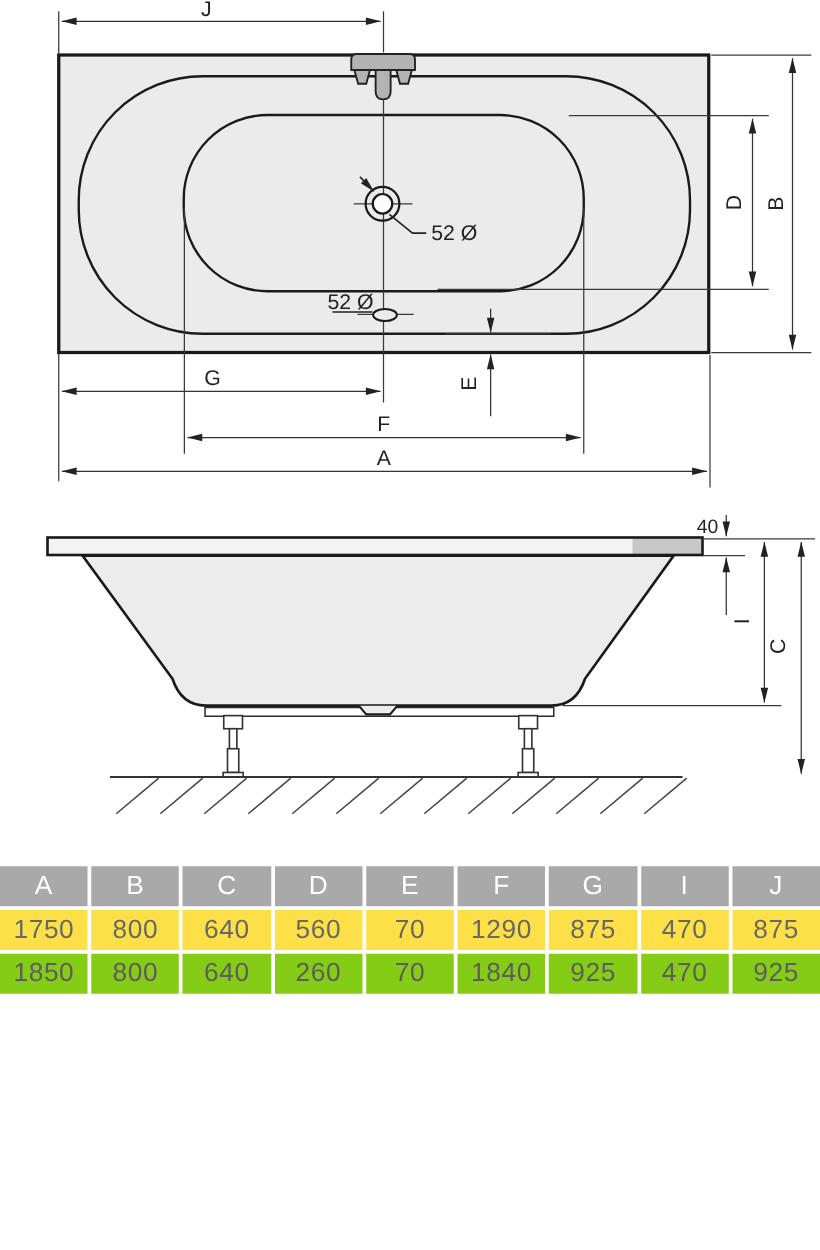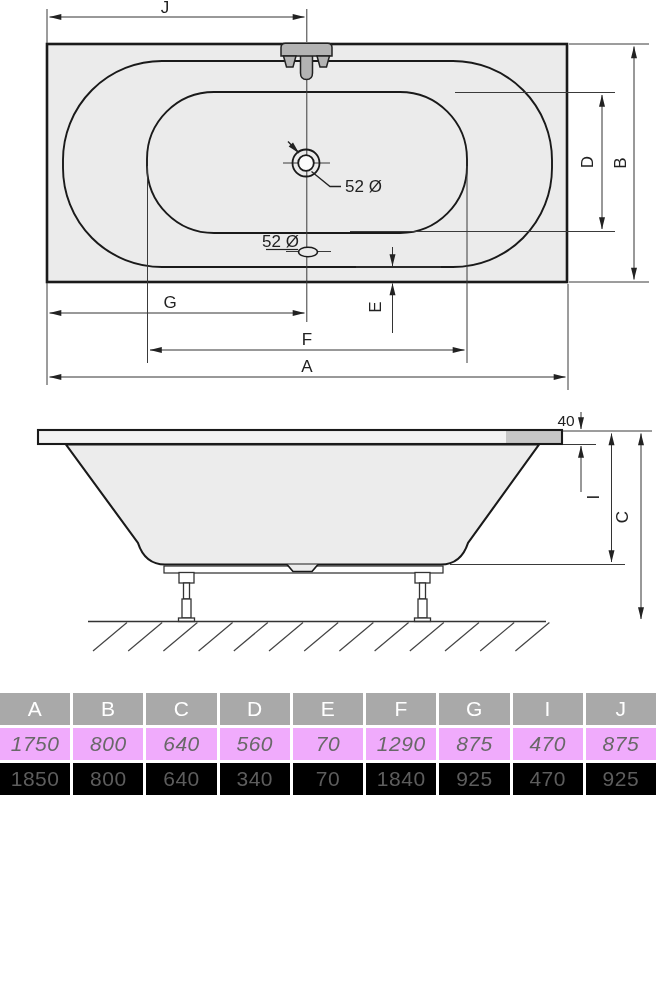--- a/index.html
+++ b/index.html
@@ -7,22 +7,22 @@
   #drawing{position:absolute;top:0;left:0;}
   .dimline{stroke:#333;stroke-width:1;fill:none;}
   .extline{stroke:#3a3a3a;stroke-width:1;fill:none;}
   .outline{stroke:#1a1a1a;fill:none;}
   .dimtext{font-family:"Liberation Sans",sans-serif;font-size:17px;fill:#222;}
   .smalltext{font-family:"Liberation Sans",sans-serif;font-size:15.5px;fill:#222;}
   #spec-table{position:absolute;top:693px;left:0;width:656px;display:grid;grid-template-rows:32px 32px 32px;row-gap:3px;background:#fff;}
   .t-row{display:grid;grid-template-columns:repeat(9,1fr);column-gap:3px;}
   .t-cell{display:flex;align-items:center;justify-content:center;font-size:21px;letter-spacing:0.5px;}
   .t-head .t-cell{background:#a9a9a9;color:#fff;}
-  .t-r0 .t-cell{background:#f0abfc;color:#686868;font-style:italic;}
-  .t-r1 .t-cell{background:#000000;color:#5d5d5d;}
+  .t-r0 .t-cell{background:#fde047;color:#686868;}
+  .t-r1 .t-cell{background:#84cc16;color:#5d5d5d;}
 </style>
 </head>
 <body>
 
 <svg id="drawing" width="656" height="690" viewBox="0 0 656 690">
   <defs>
     <marker id="arr" markerWidth="13" markerHeight="8" refX="12.3" refY="4" orient="auto-start-reverse" markerUnits="userSpaceOnUse">
       <path d="M0.5,1 L12.5,4 L0.5,7 Z" fill="#222"></path>
     </marker>
   </defs>
@@ -187,20 +187,20 @@
       <div class="t-cell">70</div>
       <div class="t-cell">1290</div>
       <div class="t-cell">875</div>
       <div class="t-cell">470</div>
       <div class="t-cell">875</div>
     </div>
   <div class="t-row t-r1" id="t-r1">
       <div class="t-cell">1850</div>
       <div class="t-cell">800</div>
       <div class="t-cell">640</div>
-      <div class="t-cell">340</div>
+      <div class="t-cell">260</div>
       <div class="t-cell">70</div>
       <div class="t-cell">1840</div>
       <div class="t-cell">925</div>
       <div class="t-cell">470</div>
       <div class="t-cell">925</div>
     </div>
 </div>
 
 </body></html>

